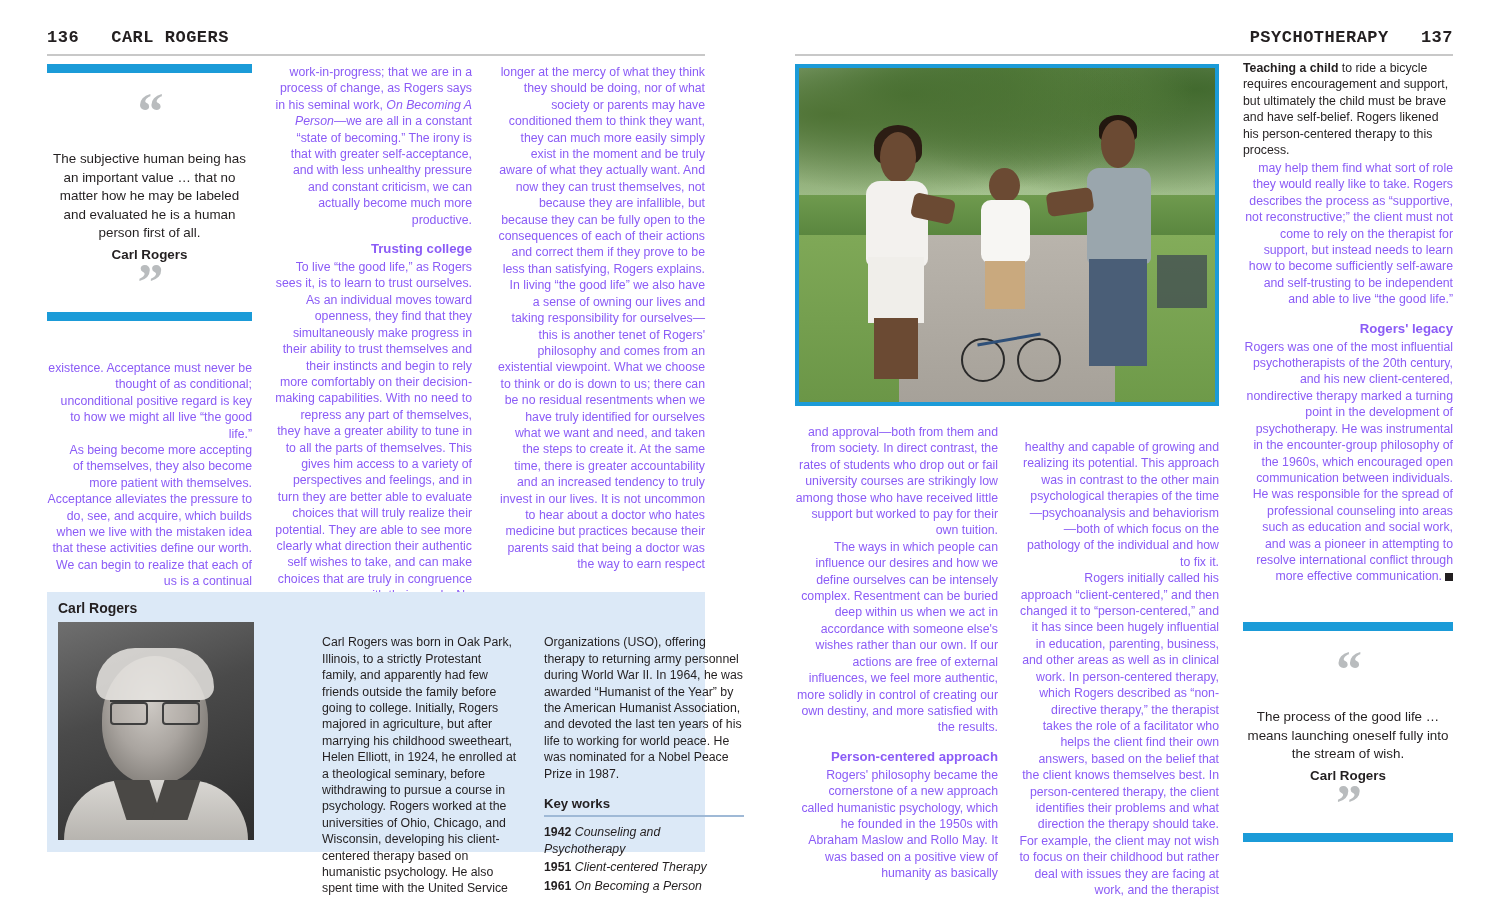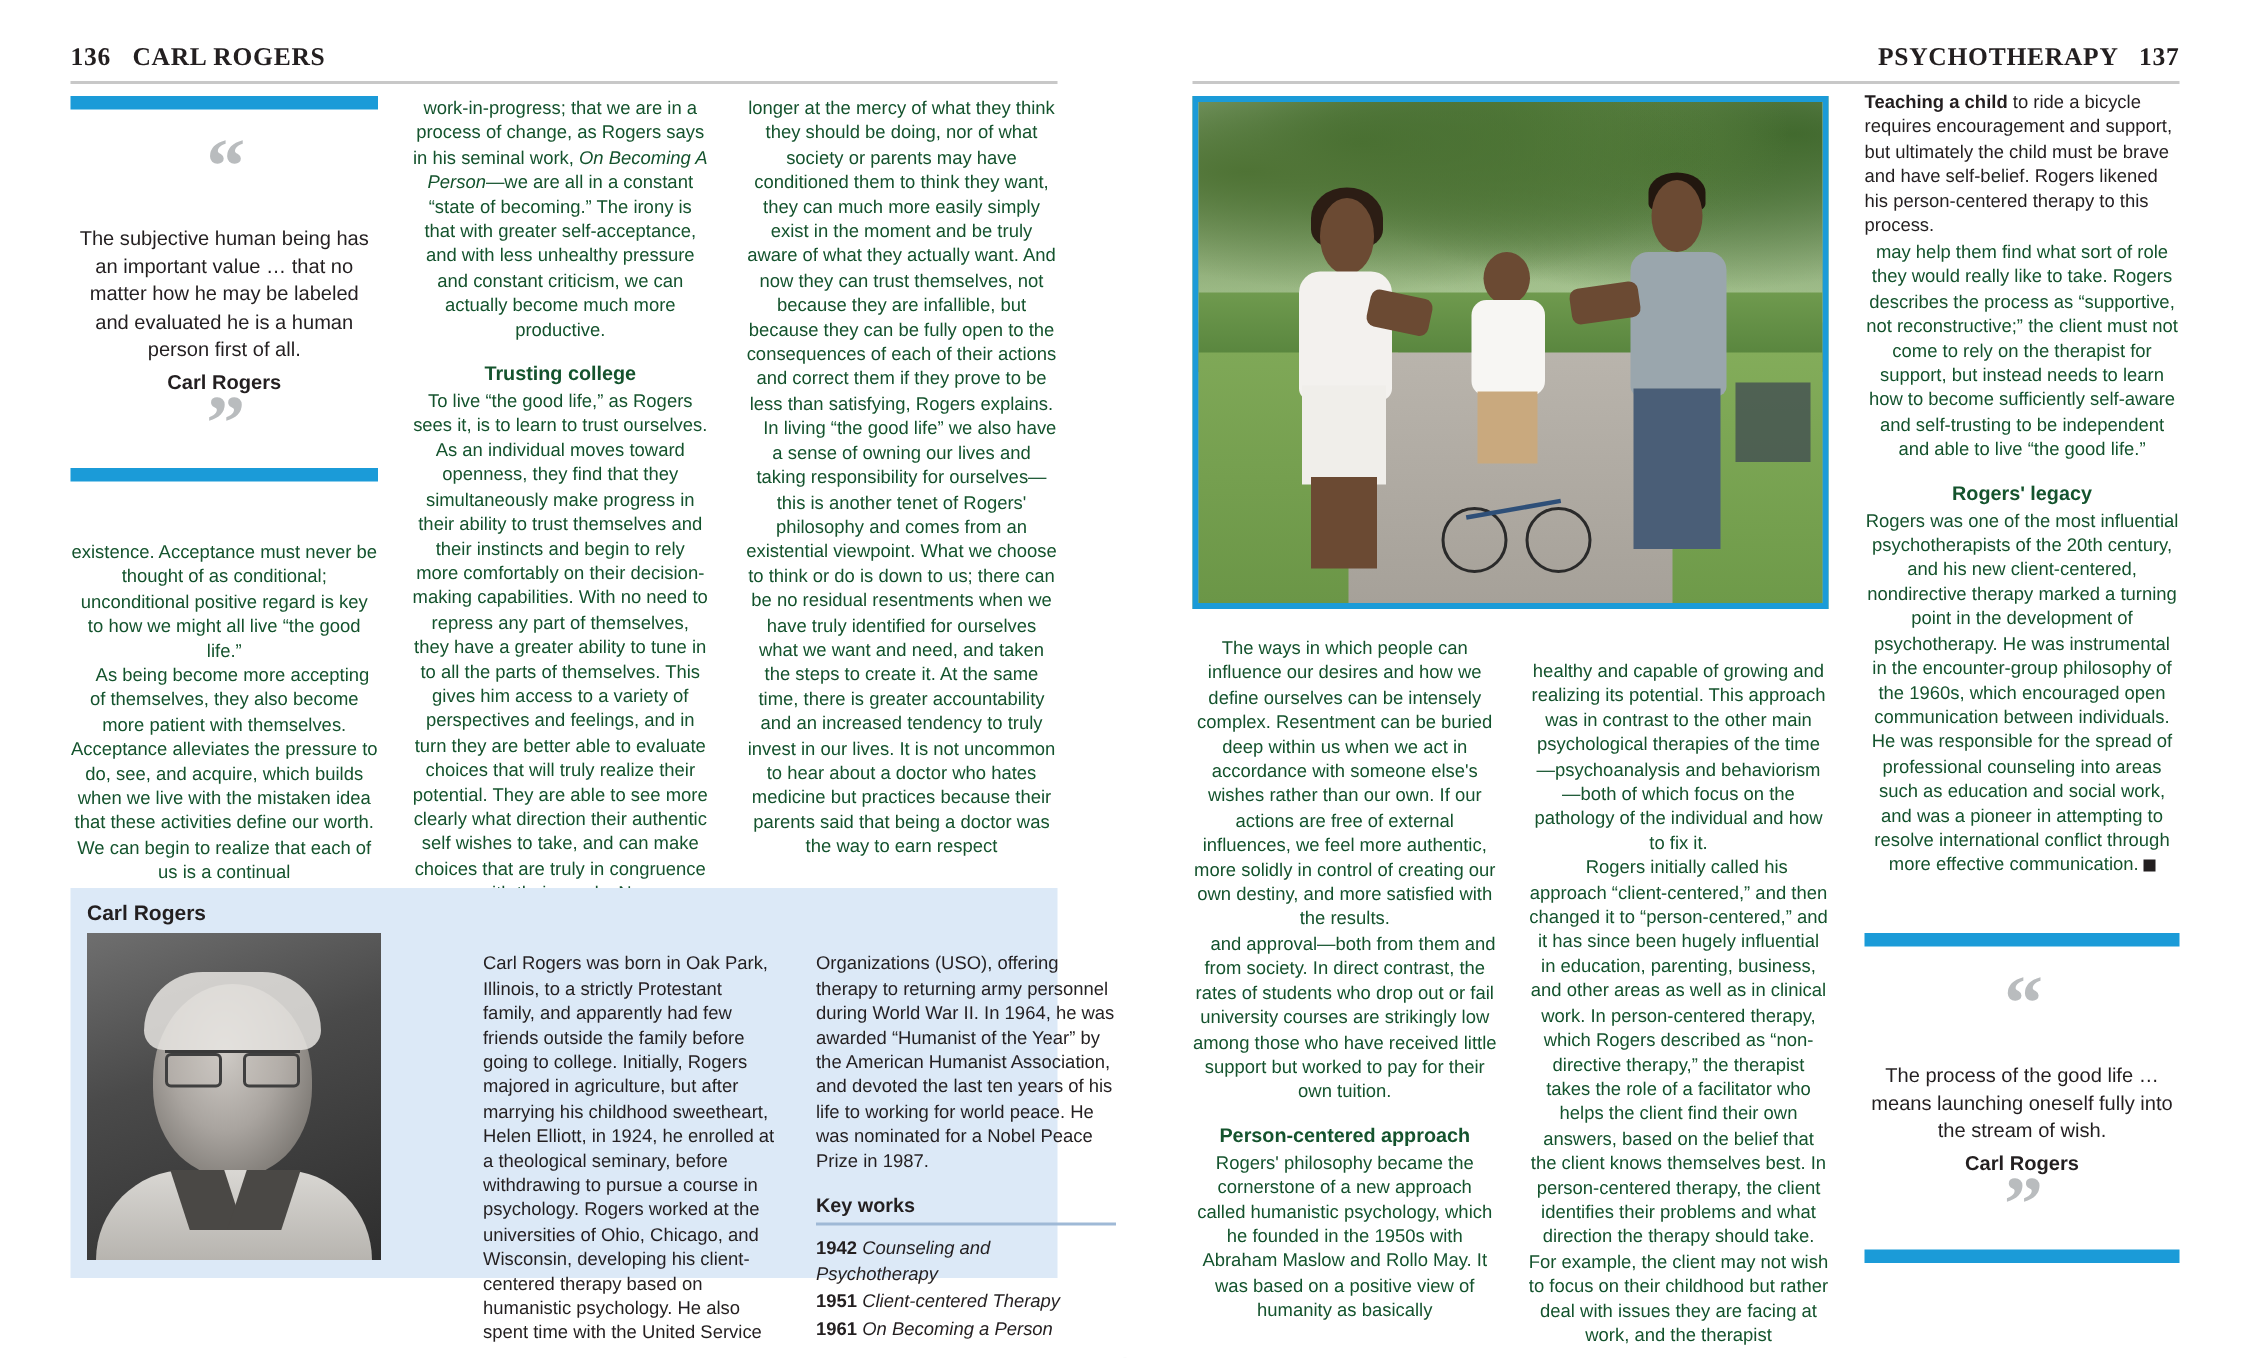--- a/index.html
+++ b/index.html
@@ -33,21 +33,21 @@
     left: 749px;
     top: 0;
     width: 2px;
     height: 905px;
     background: #e9e9e9;
   }
 
   
   .runhead {
     position: absolute;
-    font-family: Liberation Serif, serif;
+    font-family: Liberation Mono, monospace;
     font-weight: bold;
     font-size: 17px;
     letter-spacing: 0.5px;
   }
   .runhead .folio { color: #231f20; }
   .runhead .title { color: #231f20; }
   .runhead-left { left: 47px; top: 28px; }
   .runhead-right { right: 47px; top: 28px; text-align: right; }
   .rule {
     position: absolute;
@@ -55,22 +55,22 @@
     background: #c8c8c8;
   }
   .rule-left { left: 47px; top: 54px; width: 658px; }
   .rule-right { left: 795px; top: 54px; width: 658px; }
 
   
   .col {
     position: absolute;
     font-size: 12.3px;
     line-height: 16.4px;
-    text-align: center;
-    color: #14532d;
+    text-align: right;
+    color: #8b5cf6;
   }
   .col p { margin: 0 0 0 0; }
   .col p + p { text-indent: 11px; }
   .col h3 {
     font-size: 13.2px;
     font-weight: bold;
     margin: 13px 0 2px 0;
     line-height: 16px;
   }
   em { font-style: italic; }
@@ -523,22 +523,22 @@
     <b>Teaching a child</b><span> to ride a bicycle requires encouragement and support, but ultimately the child must be brave and have self-belief. Rogers likened his person-centered therapy to this process.</span>
   </div>
 
   <div class="col rightcol3-top">
     <p>may help them find what sort of role they would really like to take. Rogers describes the process as “supportive, not reconstructive;” the client must not come to rely on the therapist for support, but instead needs to learn how to become sufficiently self-aware and self-trusting to be independent and able to live “the good life.”</p>
     <h3>Rogers' legacy</h3>
     <p><span>Rogers was one of the most influential psychotherapists of the 20th century, and his new client-centered, nondirective therapy marked a turning point in the development of psychotherapy. He was instrumental in the encounter-group philosophy of the 1960s, which encouraged open communication between individuals. He was responsible for the spread of professional counseling into areas such as education and social work, and was a pioneer in attempting to resolve international conflict through more effective communication.</span><span class="endmark"></span></p>
   </div>
 
   <div class="col rightcol1">
+    <p>and approval—both from them and from society. In direct contrast, the rates of students who drop out or fail university courses are strikingly low among those who have received little support but worked to pay for their own tuition.</p>
     <p>The ways in which people can influence our desires and how we define ourselves can be intensely complex. Resentment can be buried deep within us when we act in accordance with someone else's wishes rather than our own. If our actions are free of external influences, we feel more authentic, more solidly in control of creating our own destiny, and more satisfied with the results.</p>
-    <p>and approval—both from them and from society. In direct contrast, the rates of students who drop out or fail university courses are strikingly low among those who have received little support but worked to pay for their own tuition.</p>
     <h3>Person-centered approach</h3>
     <p>Rogers' philosophy became the cornerstone of a new approach called humanistic psychology, which he founded in the 1950s with Abraham Maslow and Rollo May. It was based on a positive view of humanity as basically</p>
   </div>
 
   <div class="col rightcol2">
     <p>healthy and capable of growing and realizing its potential. This approach was in contrast to the other main psychological therapies of the time—psychoanalysis and behaviorism—both of which focus on the pathology of the individual and how to fix it.</p>
     <p>Rogers initially called his approach “client-centered,” and then changed it to “person-centered,” and it has since been hugely influential in education, parenting, business, and other areas as well as in clinical work. In person-centered therapy, which Rogers described as “non-directive therapy,” the therapist takes the role of a facilitator who helps the client find their own answers, based on the belief that the client knows themselves best. In person-centered therapy, the client identifies their problems and what direction the therapy should take. For example, the client may not wish to focus on their childhood but rather deal with issues they are facing at work, and the therapist</p>
   </div>
 
   <div class="quote-box-r">

